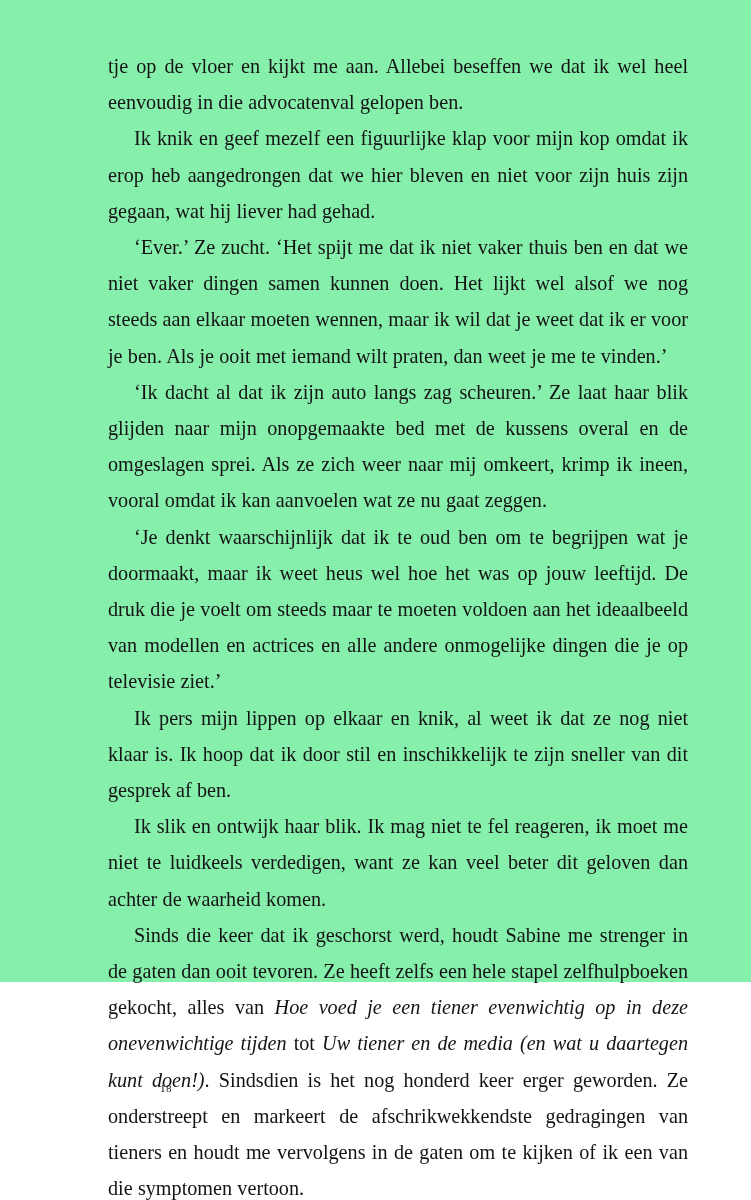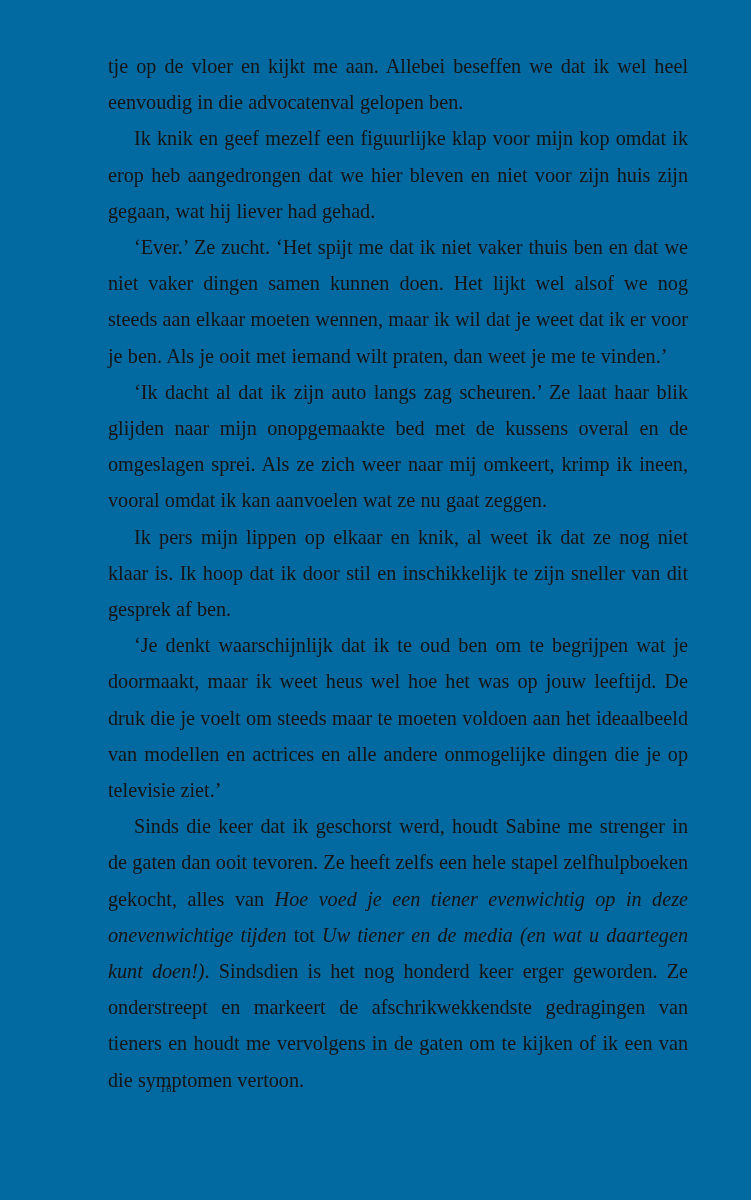--- a/index.html
+++ b/index.html
@@ -13,22 +13,22 @@
     position: relative;
     font-family: "Liberation Serif", serif;
     color: #111111;
     overflow: hidden;
   }
   .page {
     position: absolute;
     left: 0;
     top: 0;
     width: 751px;
-    height: 1200px;
-    background: #0369a1;
+    height: 982px;
+    background: #86efac;
   }
   .text-column {
     position: absolute;
     left: 108px;
     top: 48px;
     width: 580px;
   }
   p.para {
     margin: 0;
     font-size: 20.2px;
@@ -62,19 +62,20 @@
 </style>
 </head>
 <body>
 
 <div class="page">
   <div class="text-column">
     <p class="para first">tje op de vloer en kijkt me aan. Allebei beseffen we dat ik wel heel eenvoudig in die advocatenval gelopen ben.</p>
     <p class="para indent">Ik knik en geef mezelf een figuurlijke klap voor mijn kop omdat ik erop heb aangedrongen dat we hier bleven en niet voor zijn huis zijn gegaan, wat hij liever had gehad.</p>
     <p class="para indent">‘Ever.’ Ze zucht. ‘Het spijt me dat ik niet vaker thuis ben en dat we niet vaker dingen samen kunnen doen. Het lijkt wel alsof we nog steeds aan elkaar moeten wennen, maar ik wil dat je weet dat ik er voor je ben. Als je ooit met iemand wilt praten, dan weet je me te vinden.’</p>
     <p class="para indent">‘Ik dacht al dat ik zijn auto langs zag scheuren.’ Ze laat haar blik glijden naar mijn onopgemaakte bed met de kussens overal en de omgeslagen sprei. Als ze zich weer naar mij omkeert, krimp ik ineen, vooral omdat ik kan aanvoelen wat ze nu gaat zeggen.</p>
+    <p class="para indent">‘Je denkt waarschijnlijk dat ik te oud ben om te begrijpen wat je doormaakt, maar ik weet heus wel hoe het was op jouw leeftijd. De druk die je voelt om steeds maar te moeten voldoen aan het ideaalbeeld van modellen en actrices en alle andere onmogelijke dingen die je op televisie ziet.’</p>
     <p class="para indent">Ik pers mijn lippen op elkaar en knik, al weet ik dat ze nog niet klaar is. Ik hoop dat ik door stil en inschikkelijk te zijn sneller van dit gesprek af ben.</p>
-    <p class="para indent">‘Je denkt waarschijnlijk dat ik te oud ben om te begrijpen wat je doormaakt, maar ik weet heus wel hoe het was op jouw leeftijd. De druk die je voelt om steeds maar te moeten voldoen aan het ideaalbeeld van modellen en actrices en alle andere onmogelijke dingen die je op televisie ziet.’</p>
+    <p class="para indent">Ik slik en ontwijk haar blik. Ik mag niet te fel reageren, ik moet me niet te luidkeels verdedigen, want ze kan veel beter dit geloven dan achter de waarheid komen.</p>
     <p class="para indent">Sinds die keer dat ik geschorst werd, houdt Sabine me strenger in de gaten dan ooit tevoren. Ze heeft zelfs een hele stapel zelfhulpboeken gekocht, alles van <em>Hoe voed je een tiener evenwichtig op in deze onevenwichtige tijden</em> tot <em>Uw tiener en de media (en wat u daartegen kunt doen!)</em>. Sindsdien is het nog honderd keer erger geworden. Ze onderstreept en markeert de afschrikwekkendste gedragingen van tieners en houdt me vervolgens in de gaten om te kijken of ik een van die symptomen vertoon.</p>
 
   </div>
   <div class="folio">18</div>
 </div>
 
 </body></html>

